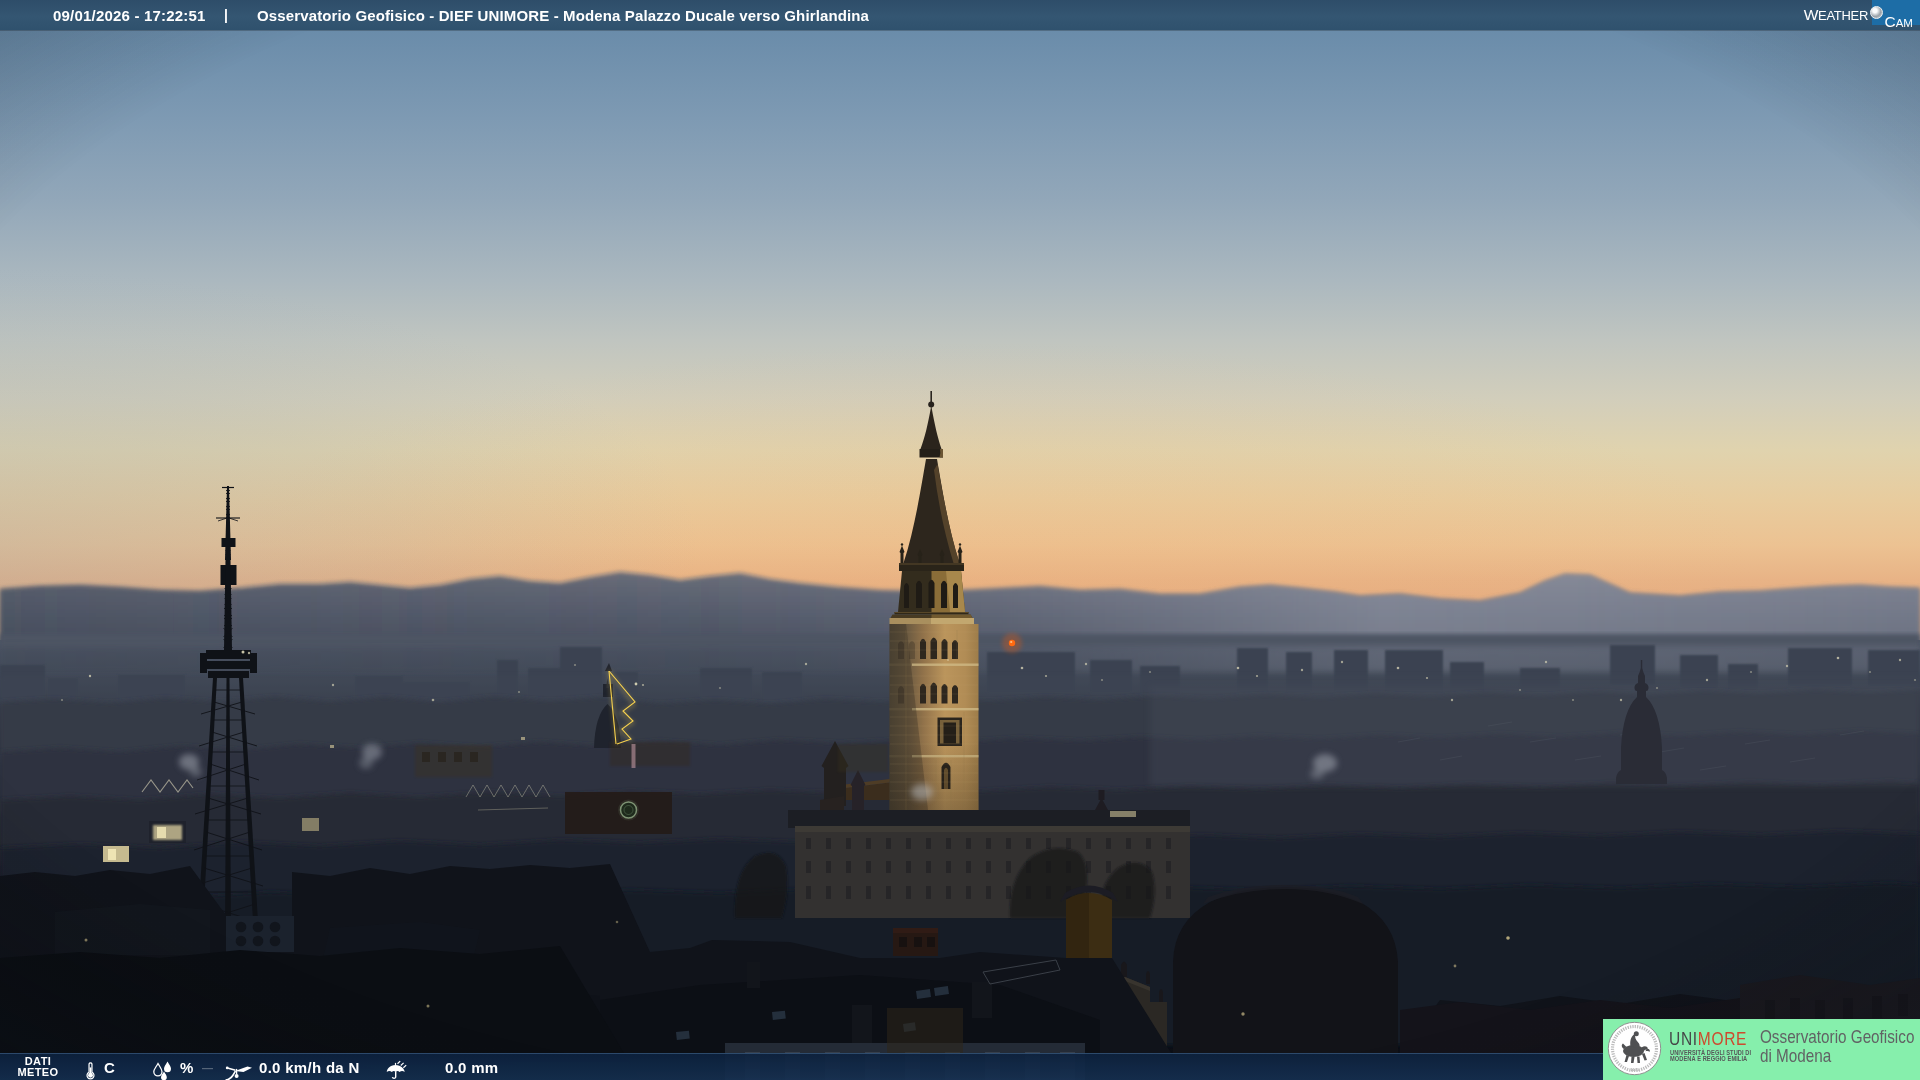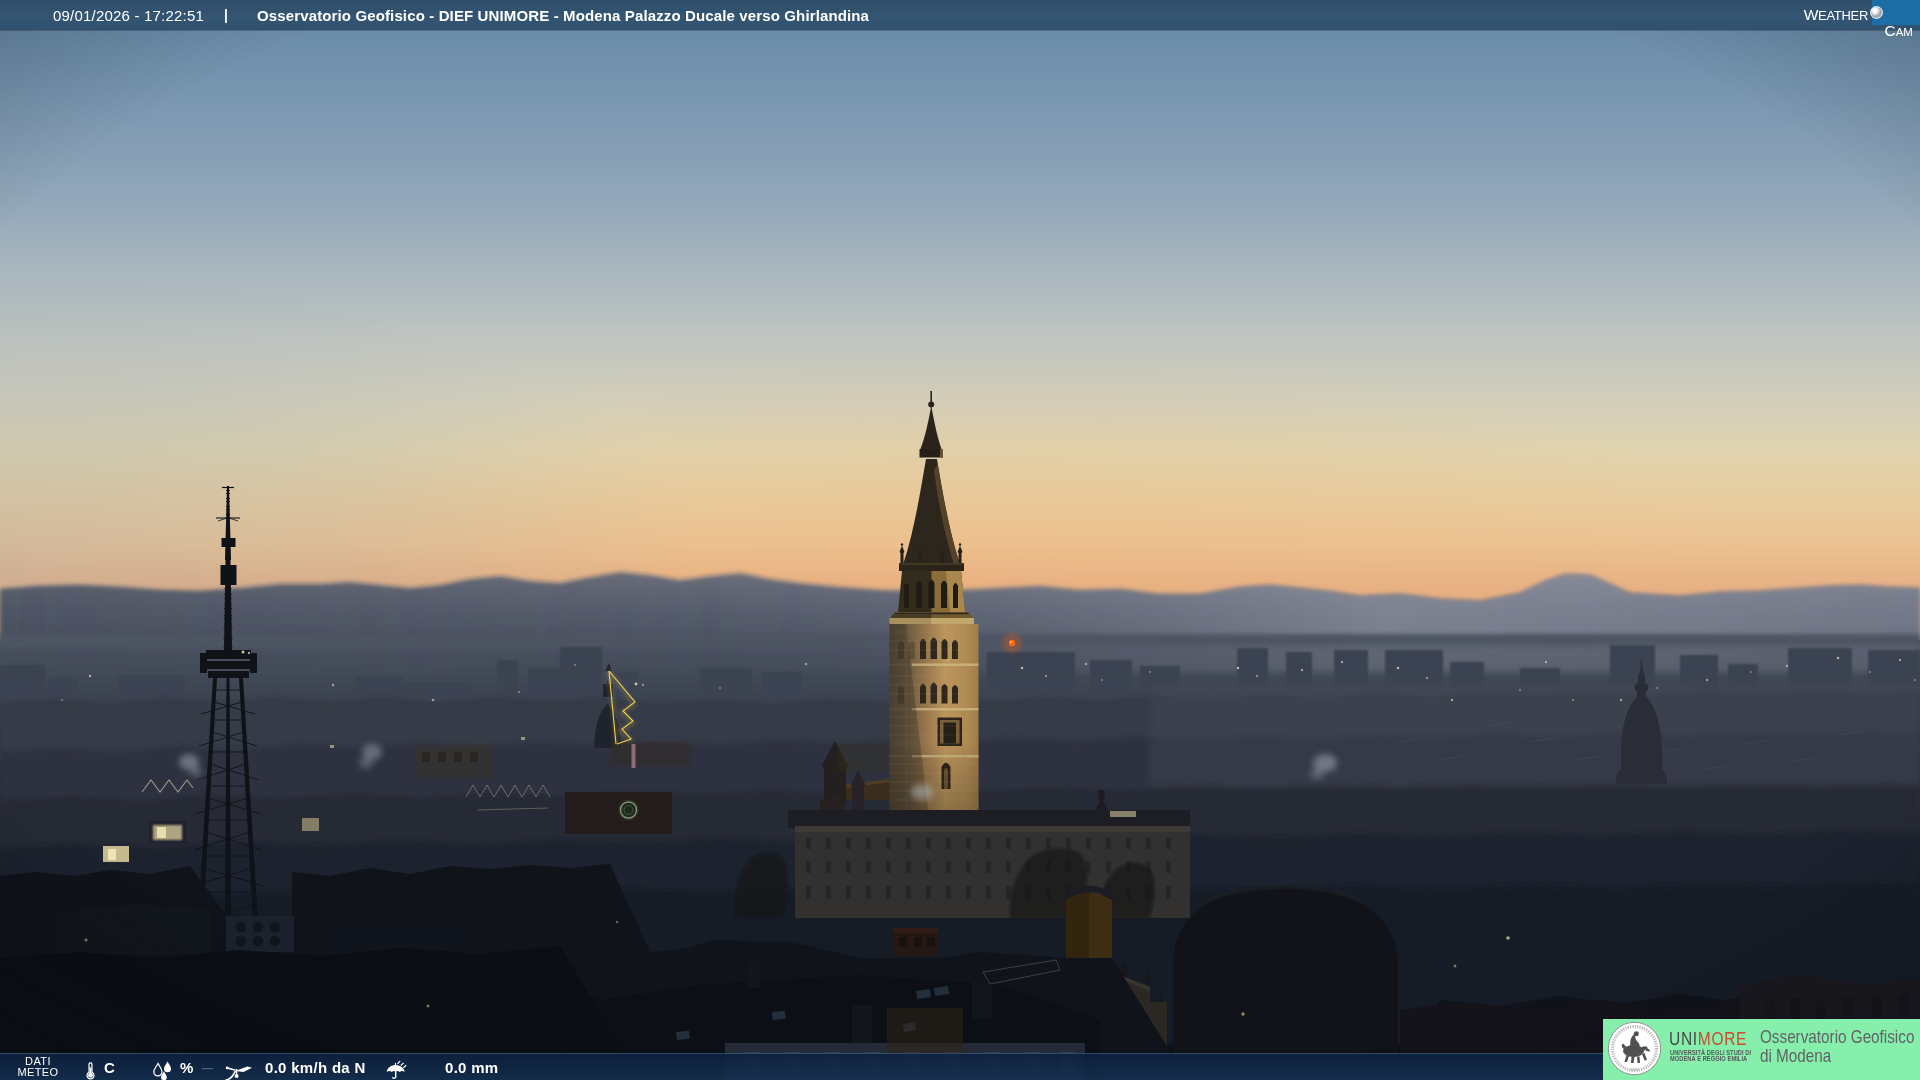--- a/index.html
+++ b/index.html
@@ -4,41 +4,41 @@
 <style>
   html,body{margin:0;padding:0;background:#000;}
   #stage{position:relative;width:1920px;height:1080px;overflow:hidden;
          font-family:"Liberation Sans",sans-serif;}
   #scene{position:absolute;left:0;top:0;}
   
   #topbar{position:absolute;left:0;top:0;width:1920px;height:30px;
     background:linear-gradient(180deg,#2e4d69 0%,#345672 55%,#2f516d 100%);
     box-shadow:0 1px 0 rgba(0,0,0,.22);}
   #topbar .t1{position:absolute;left:53px;top:0;height:30px;line-height:31px;
-    color:#fff;font-size:15px;font-weight:normal;letter-spacing:.2px;}
+    color:#fff;font-size:15px;font-weight:bold;letter-spacing:.2px;}
   #topbar .sep{position:absolute;left:224px;top:0;height:30px;line-height:30px;
     color:#fff;font-size:14px;font-weight:bold;}
   #topbar .t2{position:absolute;left:257px;top:0;height:30px;line-height:31px;
     color:#fff;font-size:15px;font-weight:bold;letter-spacing:.13px;}
   #wxcam{position:absolute;right:0;top:0;height:30px;width:120px;}
   #wxcam .blue{position:absolute;left:72px;top:0;width:48px;height:25px;background:#1d6da6;}
   #wxcam .wt{position:absolute;left:0px;top:4.5px;color:#fff;width:68px;text-align:right;
      font-size:15.5px;line-height:20px;font-weight:normal;letter-spacing:-.3px;}
   #wxcam .wt .sm{font-size:13px;}
-  #wxcam .ct{position:absolute;left:84.5px;top:21px;color:#fff;font-size:15.5px;line-height:20px;font-weight:normal;}
+  #wxcam .ct{position:absolute;left:84.5px;top:12px;color:#fff;font-size:15.5px;line-height:20px;font-weight:normal;}
   #wxcam .ct .sm{font-size:11.5px;letter-spacing:-.2px;}
   #wxcam .lens{position:absolute;left:70px;top:5.5px;width:11px;height:11px;border-radius:50%;
     background:radial-gradient(circle at 36% 33%, #fbfcfd 0 20%, #99a1a8 58%, #d8dce0 100%);
     border:1px solid #eef1f3;}
   
   #botbar{position:absolute;left:0;top:1053px;width:1920px;height:27px;
     background:linear-gradient(180deg,rgba(13,34,62,.94),rgba(21,47,80,.91));
     border-top:1px solid rgba(110,150,195,.28);box-sizing:border-box;}
   #botbar .dati{position:absolute;left:8px;top:1.5px;width:60px;text-align:center;
-    color:#fff;font-size:11px;font-weight:normal;line-height:11.5px;letter-spacing:.4px;}
+    color:#fff;font-size:11px;font-weight:bold;line-height:11.5px;letter-spacing:.4px;}
   #botbar .it{position:absolute;top:0;height:27px;line-height:28px;color:#fff;
     font-size:15px;font-weight:bold;letter-spacing:.3px;}
   
   #unibox{position:absolute;left:1603px;top:1019px;width:317px;height:61px;background:#86efac;}
   #unibox .unimore{position:absolute;left:66px;top:9px;font-size:18.5px;letter-spacing:.8px;
     color:#464748;transform:scaleX(.84);transform-origin:0 0;white-space:nowrap;}
   #unibox .unimore b{color:#cd4a2e;font-weight:normal;}
   #unibox .sub{position:absolute;left:66.5px;top:31px;font-size:7.2px;color:#565759;
     letter-spacing:.1px;line-height:6.4px;font-weight:bold;white-space:nowrap;transform:scaleX(.79);transform-origin:0 0;}
   #unibox .oss{position:absolute;left:157px;top:8px;font-size:18.5px;color:#616264;
@@ -604,21 +604,21 @@
     <span class="it" style="left:180px;">%</span>
     <span class="it" style="left:202px;color:rgba(255,255,255,.30);font-size:11px;">—</span>
     <svg class="it" style="left:224px;top:4px;" width="30" height="20" viewBox="0 0 30 20">
       <path d="M1.5 18.5 C7.5 18.5 9.5 13 11.5 9.5" stroke="#fff" stroke-width="1.6" fill="none"></path>
       <path d="M11 9.5 L23.5 5 L28 6.2 L19.5 10.5Z" fill="#fff"></path>
       <circle cx="12.6" cy="14.6" r="2" fill="#fff"></circle>
       <path d="M12.6 12.8 L12.6 7.4" stroke="#fff" stroke-width="1.3"></path>
       <path d="M3.5 6.5 L11.5 8.7" stroke="#fff" stroke-width="1.6"></path>
       <circle cx="3.2" cy="6.4" r="1.4" fill="#fff"></circle>
     </svg>
-    <span class="it" style="left:265px;">0.0 km/h da N</span>
+    <span class="it" style="left:259px;">0.0 km/h da N</span>
     <svg class="it" style="left:385px;top:3px;" width="24" height="22" viewBox="0 0 24 22">
       <path d="M10.5 5.6 C4.8 5.6 1.8 9.6 1.8 12.6 C3.3 11.1 5.3 11.1 6.8 12.6 C8.3 11.1 9.2 11.1 10.7 12.6 C12.2 11.1 13.1 11.1 14.6 12.6 C16.1 11.1 18.1 11.1 19.6 12.6 C19.6 9.6 16.2 5.6 10.5 5.6Z" fill="#fff"></path>
       <path d="M10.7 12 L10.7 17.6 A1.7 1.7 0 0 1 7.4 17.6" stroke="#fff" stroke-width="1.4" fill="none"></path>
       <path d="M10.5 5.6 L10.5 3.4" stroke="#fff" stroke-width="1.2"></path>
       <path d="M12.5 4.2 L15.2 1.6 M15.8 6 L18.6 3.4 M18.4 8.2 L21.2 5.6" stroke="#fff" stroke-width="1.2"></path>
     </svg>
     <span class="it" style="left:409px;margin-left:36px;">0.0 mm</span>
   </div>
 
   <div id="unibox">

